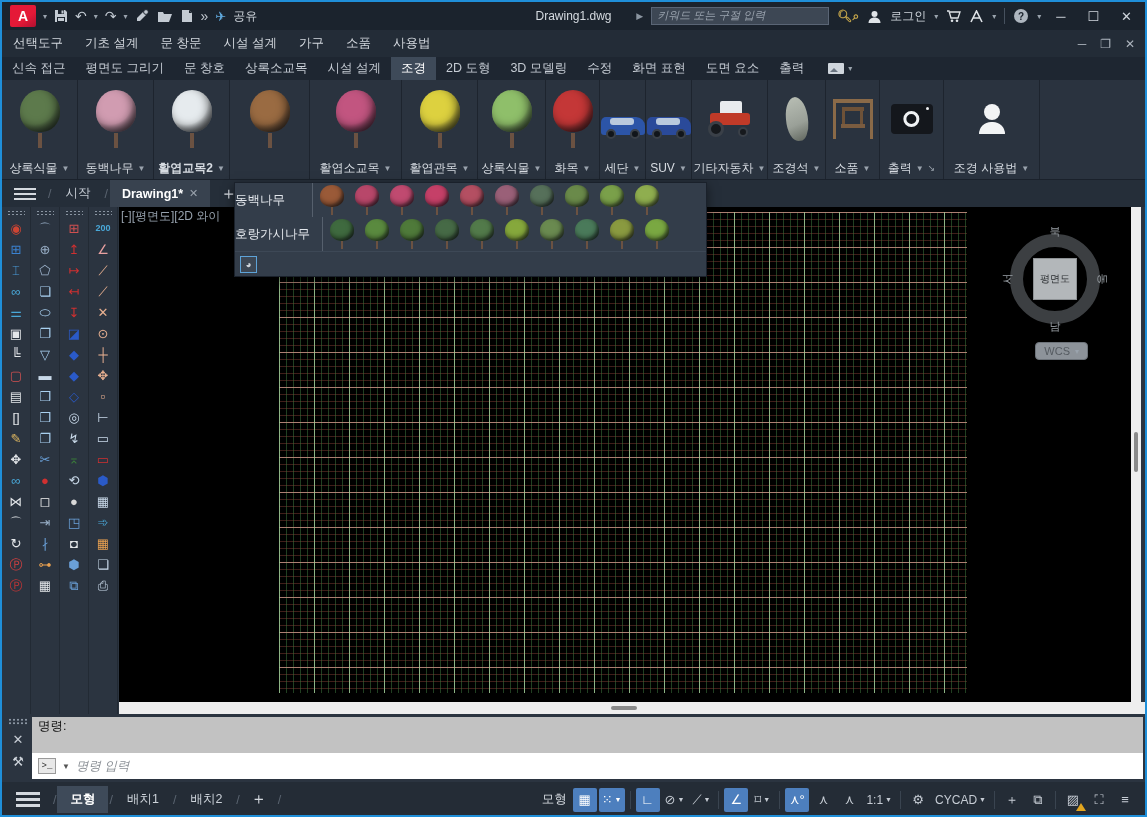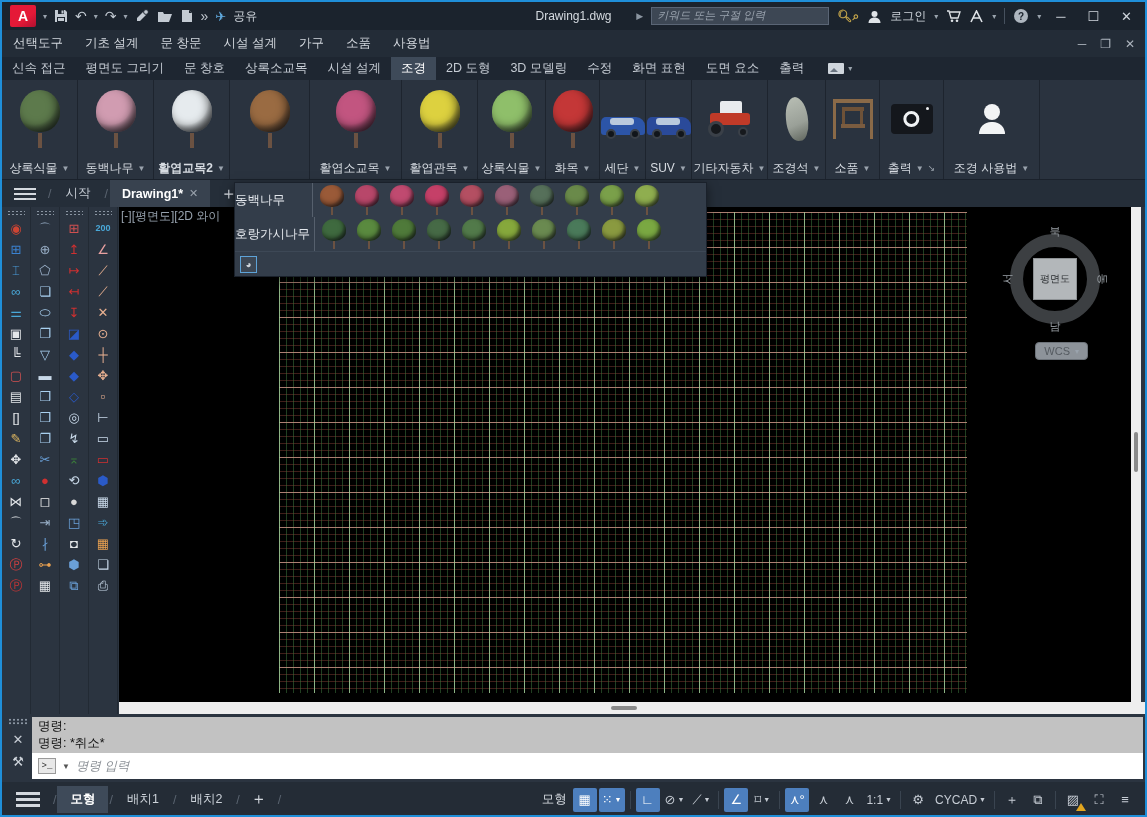--- a/index.html
+++ b/index.html
@@ -55,21 +55,21 @@
   .camera-body { position:relative; background:#14171c; border-radius:4px; }
   .camera-lens { position:absolute; left:50%; top:50%; transform:translate(-54%,-50%); width:16px; height:16px; border-radius:50%; border:3px solid #f0f2f4; }
   .camera-dot { position:absolute; right:4px; top:3px; width:3px; height:3px; background:#f0f2f4; border-radius:50%; }
   .person-head { width:16px; height:16px; border-radius:50%; background:#f2f4f5; margin:0 auto; }
   .person-body { width:26px; height:12px; border-radius:12px 12px 0 0; background:#f2f4f5; margin:2px auto 0; }
 
   
   .flyout { position:absolute; left:232px; top:180px; width:473px; background:#333d4a; border:1px solid #1a212b; box-shadow:0 4px 10px rgba(0,0,0,.5); z-index:30; }
   .fly-row { display:flex; align-items:center; min-height:33px; }
   .fly-label { width:78px; padding:0 6px 0 0; color:#e3e7ec; font-size:12.5px; border-right:1px solid #56606d; align-self:stretch; display:flex; align-items:center; white-space:nowrap; }
-  .fly-row.r2 .fly-label { width:80px; }
+  .fly-row.r2 .fly-label { width:88px; }
   .fly-items { display:flex; align-items:flex-end; gap:9px; padding:2px 6px; flex:1; }
   .fly-footer { height:25px; display:flex; align-items:center; border-top:1px solid #3d4856; position:relative; }
   .fly-pin { width:17px; height:17px; margin-left:5px; border:1px solid #5ea3d8; background:#3d4754; color:#cfd5dc; font-size:10px; display:flex; align-items:center; justify-content:center; }
   .fly-footer-label { position:absolute; left:0; right:0; text-align:center; color:#e3e7ec; font-size:12.5px; }
 
   
   .doctabs { position:absolute; left:0; top:178px; right:0; height:27px; background:#252e39; display:flex; align-items:center; color:#c6ccd4; font-size:12.5px; }
   .hamburger { width:22px; display:flex; flex-direction:column; gap:3px; margin:0 10px 0 12px; }
   .hamburger span { height:2px; background:#d4d9df; }
   .dtab { display:flex; align-items:center; gap:6px; padding:0 12px; height:100%; }
@@ -711,21 +711,20 @@
   </div>
 
   <div class="cmdzone">
     <div class="cmd-side">
       <div class="cmd-grip"></div>
       <div class="cmd-x">✕</div>
       <div class="cmd-wrench">⚒</div>
     </div>
     <div class="cmd-history">
       <div>명령:</div>
-      <div>명령: *취소*</div>
     </div>
     <div class="cmd-input">
       <span class="prompt-ico">&gt;_</span>
       <span class="prompt-caret">▼</span>
       <span class="cmd-placeholder">명령 입력</span>
     </div>
   </div>
 
   <div class="statusbar">
     <div class="sb-hamburger">

